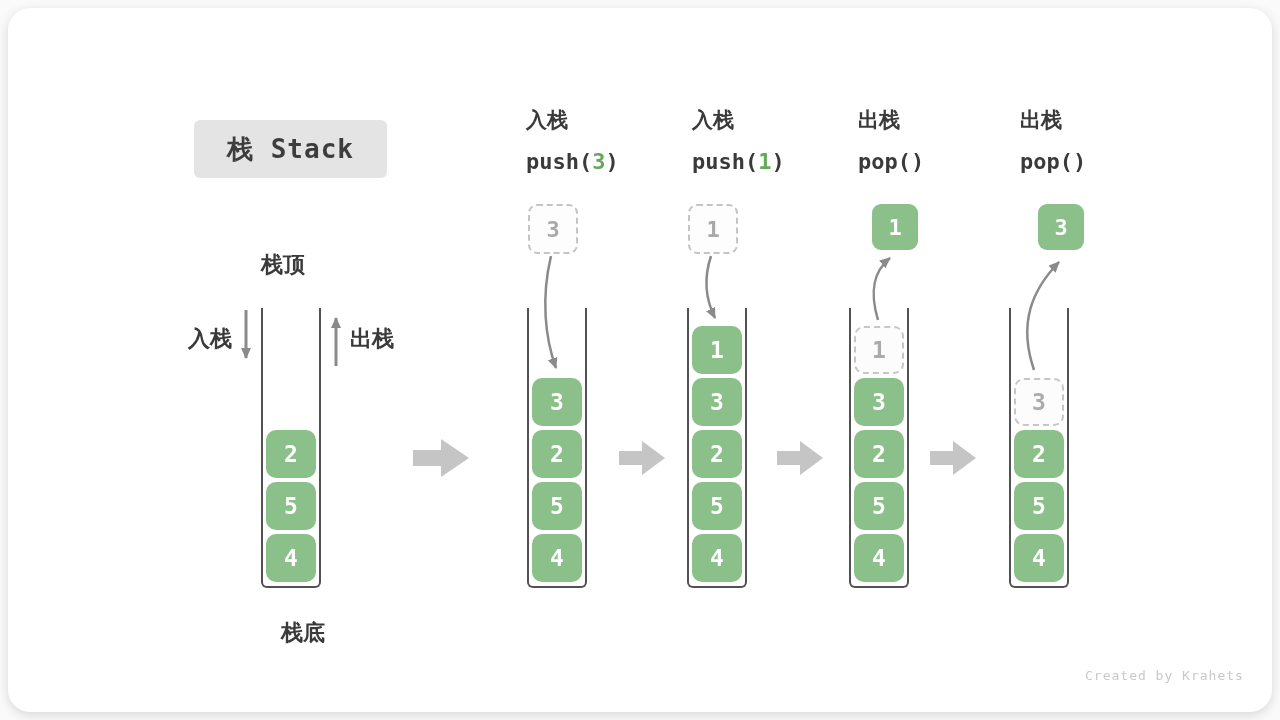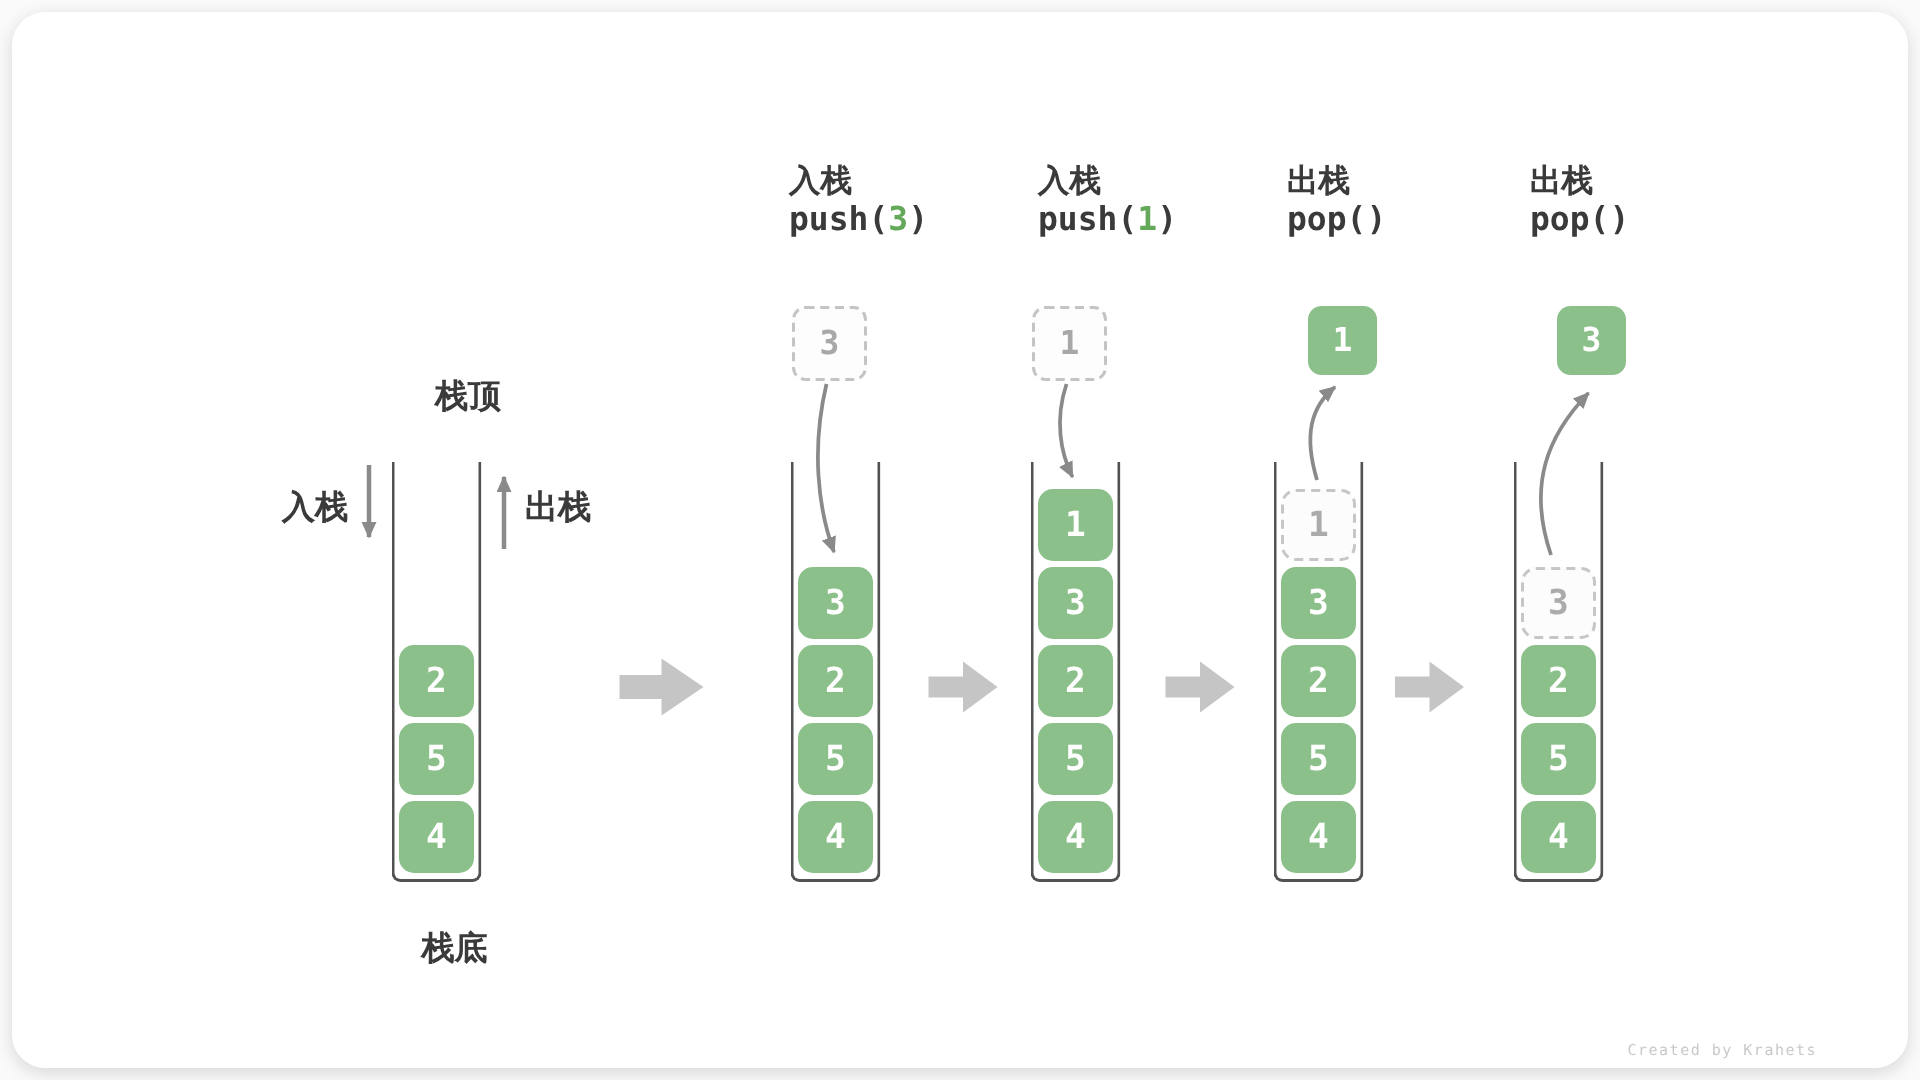--- a/index.html
+++ b/index.html
@@ -6,47 +6,48 @@
     font-family:"DejaVu Sans","Liberation Sans",sans-serif;}
   .card{position:absolute;left:8px;top:8px;width:1264px;height:704px;background:#ffffff;
     border-radius:22px;box-shadow:0 3px 12px rgba(0,0,0,0.14);}
   .abs{position:absolute;}
   .badge{left:186px;top:112px;width:193px;height:58px;background:#e4e4e4;border-radius:6px;
     display:flex;align-items:center;justify-content:center;font-size:26px;font-weight:bold;color:#3d3d3d;
     font-family:"DejaVu Sans Mono","Liberation Mono",monospace;letter-spacing:1px;}
   .zh{font-size:22px;font-weight:bold;color:#3a3a3a;line-height:1;}
   .op-header{top:102px;}
   .op-zh{font-size:21px;font-weight:bold;color:#3a3a3a;line-height:1;}
-  .op-code{margin-top:5px;font-family:"DejaVu Sans Mono","Liberation Mono",monospace;
+  .op-code{margin-top:20px;font-family:"DejaVu Sans Mono","Liberation Mono",monospace;
     font-size:22px;font-weight:bold;color:#3a3a3a;line-height:1;}
   .op-code .arg{color:#64a95a;}
   .floatbox{top:196px;width:46px;height:46px;border-radius:9px;display:flex;align-items:center;
     justify-content:center;font-family:"DejaVu Sans Mono","Liberation Mono",monospace;font-size:22px;font-weight:bold;}
   .floatbox.ghost{border:2px dashed #c4c4c4;color:#a8a8a8;background:#fdfdfd;}
   .floatbox.solid{background:#8cc08a;color:#ffffff;}
   .stack{top:300px;width:60px;height:280px;box-sizing:border-box;
     border-left:2px solid #525252;border-right:2px solid #525252;border-bottom:2px solid #525252;
     border-bottom-left-radius:6px;border-bottom-right-radius:6px;background:#ffffff;
     display:flex;flex-direction:column;justify-content:flex-end;align-items:center;gap:4px;padding-bottom:4px;}
   .cell{width:50px;height:48px;box-sizing:border-box;border-radius:10px;flex:0 0 auto;
     display:flex;align-items:center;justify-content:center;
     font-family:"DejaVu Sans Mono","Liberation Mono",monospace;font-size:23px;font-weight:bold;}
   .cell.green{background:#8cc08a;color:#ffffff;}
   .cell.ghost{border:2px dashed #c6c6c6;color:#ababab;background:#fcfcfc;}
-  .credit{left:1077px;top:687px;font-family:"DejaVu Sans Mono","Liberation Mono",monospace;
-    font-size:10px;color:#c9c9c9;letter-spacing:1px;}
+  .credit{left:1077px;top:660px;font-family:"DejaVu Sans Mono","Liberation Mono",monospace;
+    font-size:13px;color:#c9c9c9;letter-spacing:1px;}
   svg.overlay{position:absolute;left:0;top:0;pointer-events:none;}
 </style>
 </head>
 <body>
 
 <div class="card">
 
+  <div class="abs badge">栈 Stack</div>
 
-  <div class="abs zh" style="left:266px;top:246px;width:60px;text-align:right;">栈顶</div>
+  <div class="abs zh" style="left:253px;top:246px;width:60px;text-align:left;">栈顶</div>
   <div class="abs zh" style="left:253px;top:614px;width:60px;text-align:center;margin-left:12px;">栈底</div>
   <div class="abs zh" style="left:168px;top:320px;width:56px;text-align:right;">入栈</div>
   <div class="abs zh" style="left:342px;top:320px;width:56px;text-align:left;">出栈</div>
 
   <div class="abs op-header" style="left:518px;">
     <div class="op-zh">入栈</div>
     <div class="op-code"><span>push(</span><span class="arg">3</span><span>)</span></div>
   </div>
   <div class="abs op-header" style="left:684px;">
     <div class="op-zh">入栈</div>

